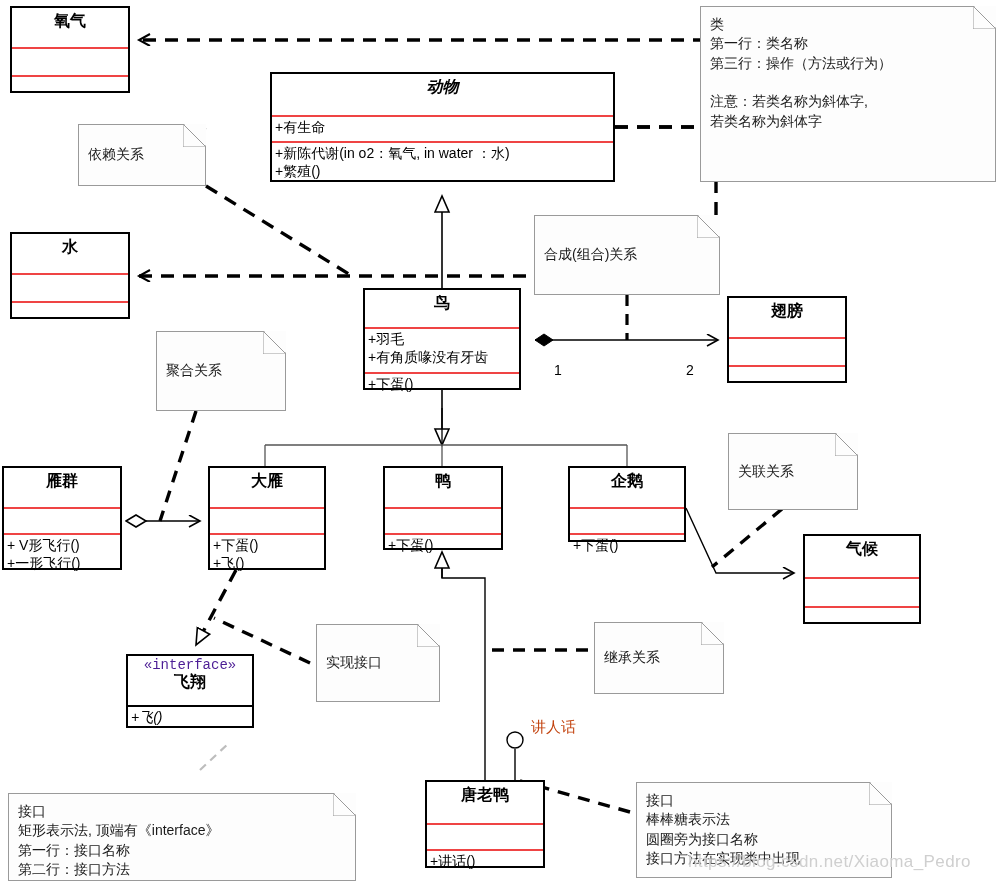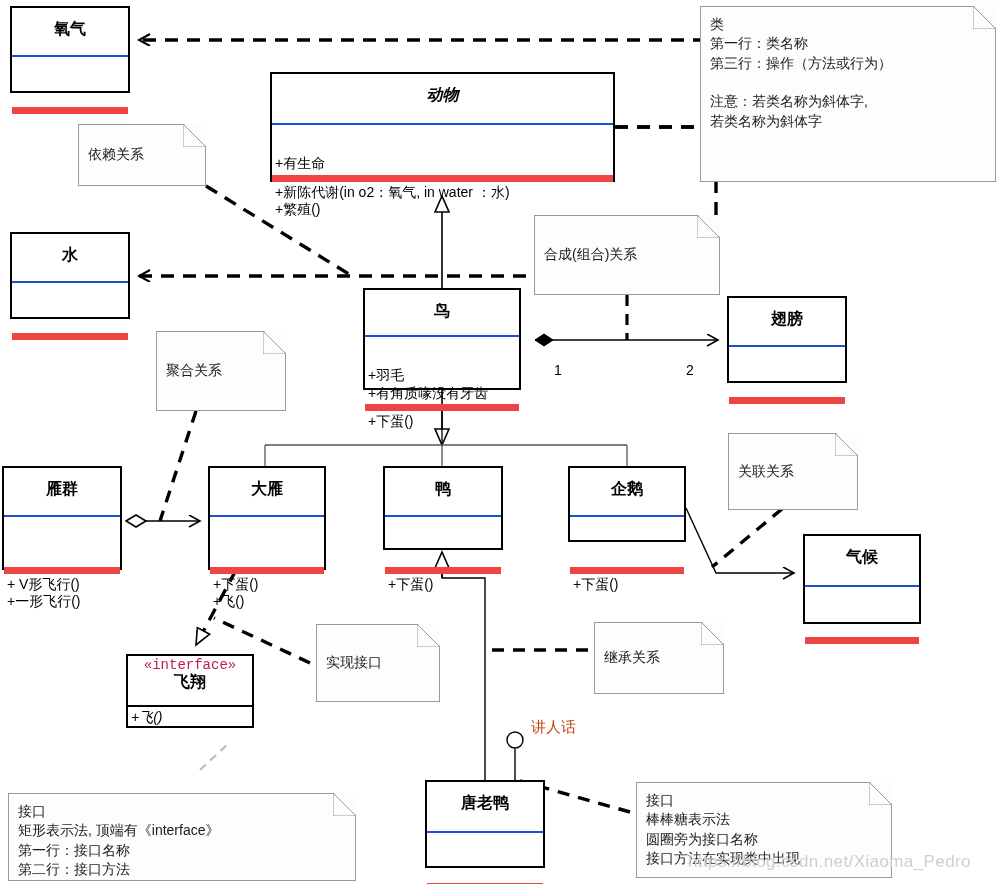--- a/index.html
+++ b/index.html
@@ -4,33 +4,33 @@
 <style>
   html,body{margin:0;padding:0;background:#ffffff;}
   body{font-family:"Liberation Sans","DejaVu Sans",sans-serif;}
   #canvas{position:relative;width:1000px;height:884px;overflow:hidden;background:#fff;}
   #wires{position:absolute;left:0;top:0;width:1000px;height:884px;pointer-events:none;}
 
   
   .uml-class{position:absolute;border:2px solid #000;background:#fff;box-sizing:border-box;}
   .uml-class .cname{
     text-align:center;font-size:16px;color:#000;font-weight:bold;
-    padding:12px 2px 5px;border-bottom:2px solid #1d4ed8;line-height:1.15;
+    padding:4px 2px 5px;border-bottom:2px solid #ef4444;line-height:1.15;
   }
   .uml-class .cname.abstract{font-style:italic;font-weight:bold;}
   .uml-class .cattrs,.uml-class .cops{
     font-size:14px;color:#000;padding:2px 3px;line-height:1.25;min-height:22px;
     box-sizing:border-box;
   }
-  .uml-class .cattrs{border-bottom:7px solid #ef4444;margin-top:28px;}
+  .uml-class .cattrs{border-bottom:2px solid #ef4444;}
   .uml-class .row{white-space:nowrap;}
   .uml-class.iface .cname{border-bottom:2px solid #000;padding:1px 2px 2px;}
   .uml-class.iface .stereo{
     display:block;font-style:normal;font-weight:normal;font-size:14px;
-    font-family:"Liberation Mono","DejaVu Sans Mono",monospace;text-align:center;color:#be185d;
+    font-family:"Liberation Mono","DejaVu Sans Mono",monospace;text-align:center;color:#4c1d95;
   }
   .uml-class.iface .iname{display:block;font-weight:bold;font-size:16px;text-align:center;}
   .uml-class.iface .cops{font-style:italic;}
 
   
   .note{
     position:absolute;box-sizing:border-box;background:#fdfdfd;border:1px solid #9a9a9a;
     font-size:14px;color:#1a1a1a;line-height:1.38;padding:8px 9px;
   }
   .note .fold{

